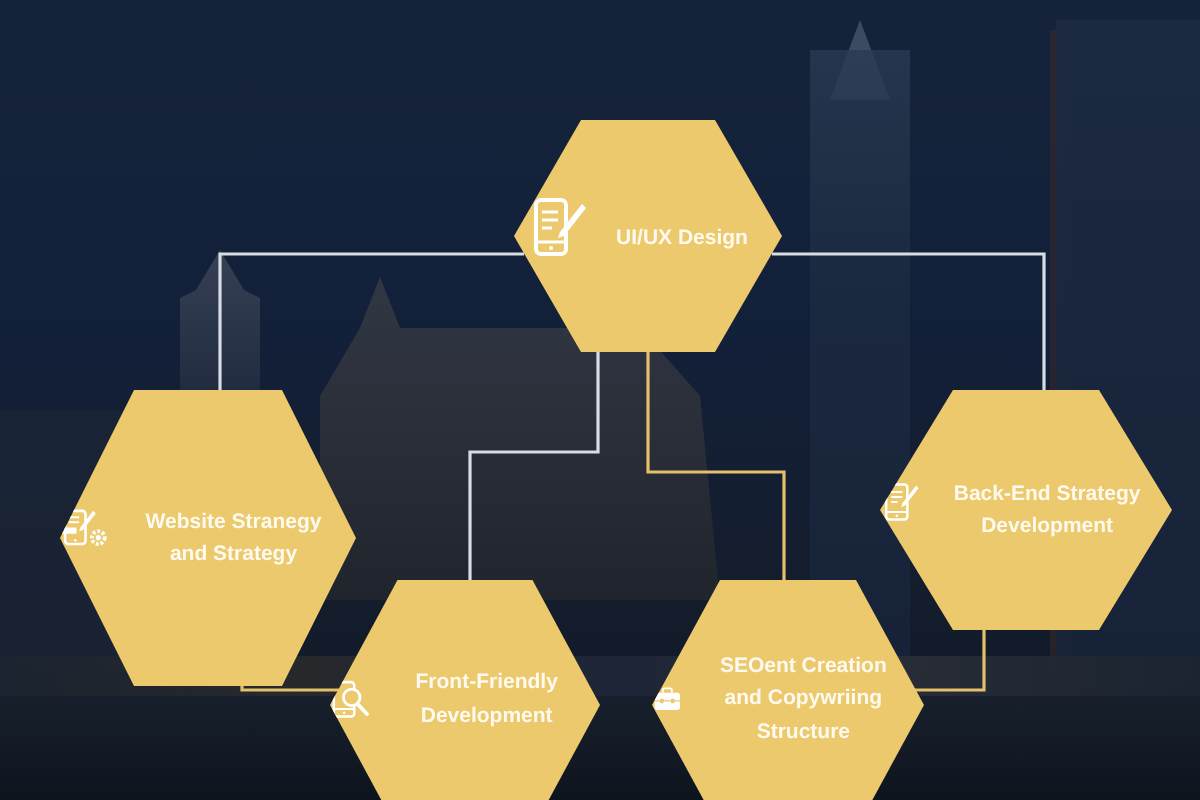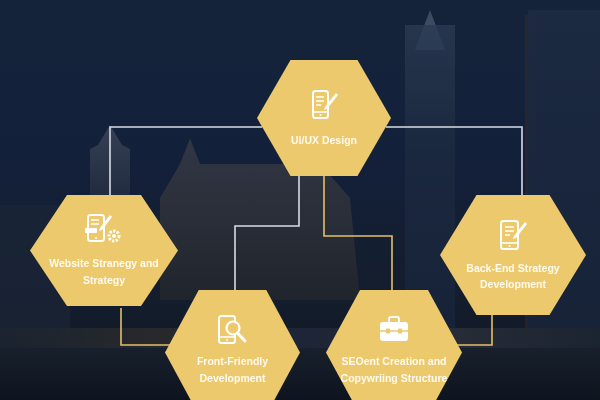--- a/index.html
+++ b/index.html
@@ -57,30 +57,30 @@
   .title-ghost {
     position:absolute; left:210px; top:-12px; width:230px; height:18px;
     color:#3a4558; font-size:20px; font-weight:bold; letter-spacing:4px; text-align:center;
     opacity:.7;
   }
   svg.lines { position:absolute; inset:0; }
   .hex {
     position:absolute;
     background:#ecc96c;
     clip-path: polygon(25% 0, 75% 0, 100% 50%, 75% 100%, 25% 100%, 0 50%);
-    display:flex; flex-direction:column; align-items:center; justify-content:center;
+    display:flex; align-items:center; justify-content:center;
     color:#fff8ea; text-align:center;
   }
   .hex .label {
     font-size:10.5px; font-weight:bold; line-height:1.55; color:#fffaf0;
     padding:0 12px;
   }
   .hex .icon { width:34px; height:34px; margin-bottom:8px; }
   #hex-uiux { left:257px; top:60px; width:134px; height:116px; }
-  #hex-strategy { left:30px; top:195px; width:148px; height:111px; }
+  #hex-strategy { left:30px; top:195px; width:148px; height:148px; }
   #hex-backend { left:440px; top:195px; width:146px; height:120px; }
   #hex-front { left:165px; top:290px; width:135px; height:125px; }
   #hex-seo { left:326px; top:290px; width:136px; height:125px; }
   #hex-uiux .label { margin-top:2px; }
   #hex-front .icon, #hex-seo .icon { margin-bottom:6px; }
   #hex-front .label, #hex-seo .label { margin-bottom:6px; }
 </style>
 </head>
 <body>
 

